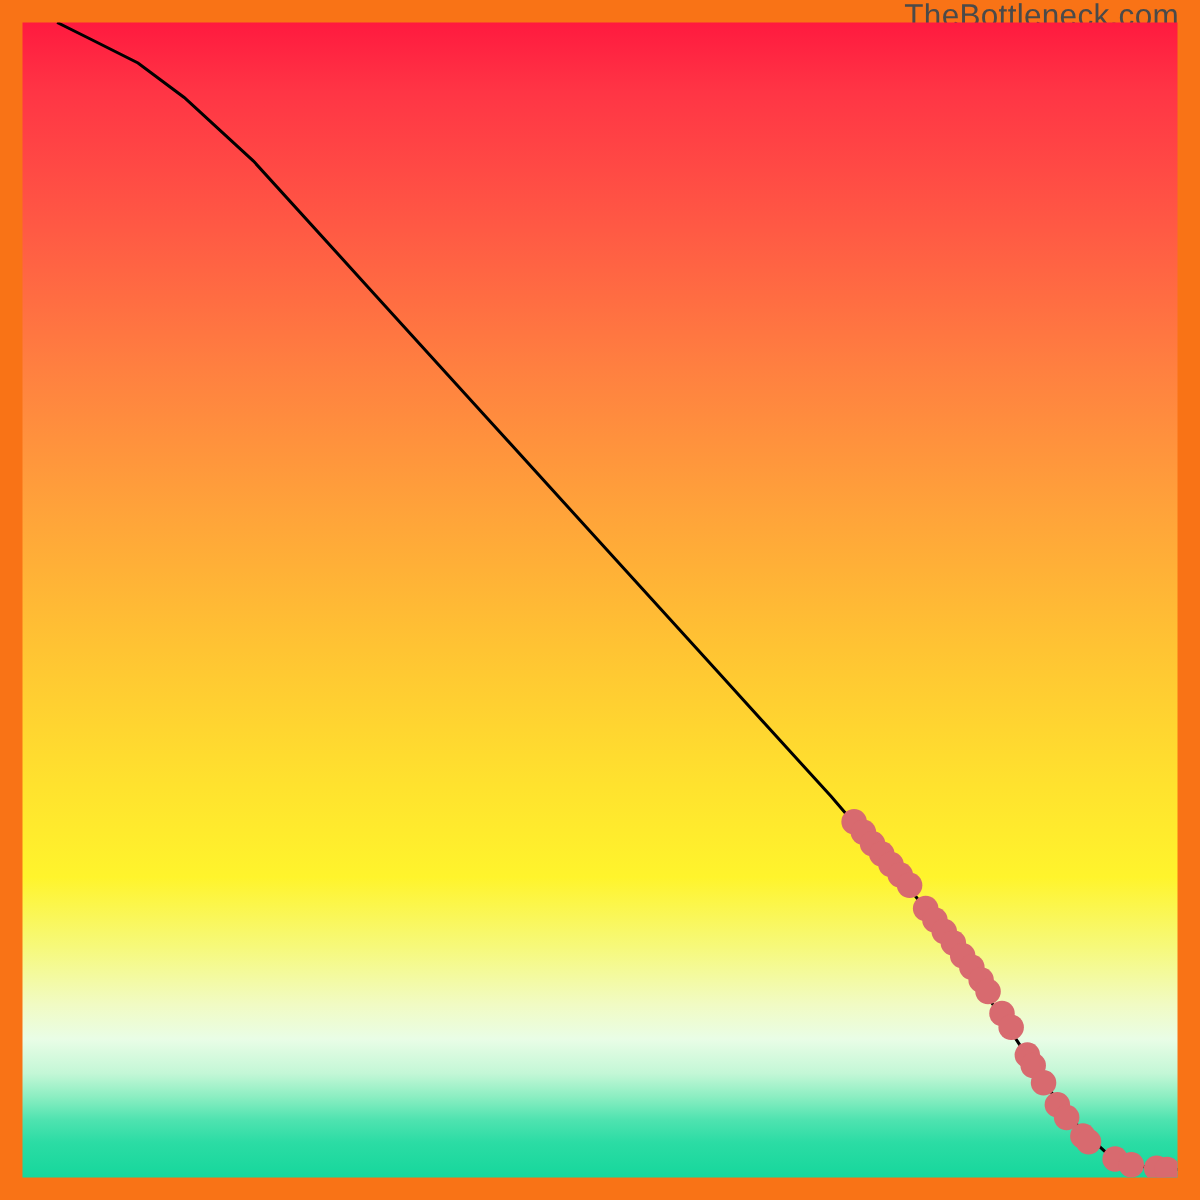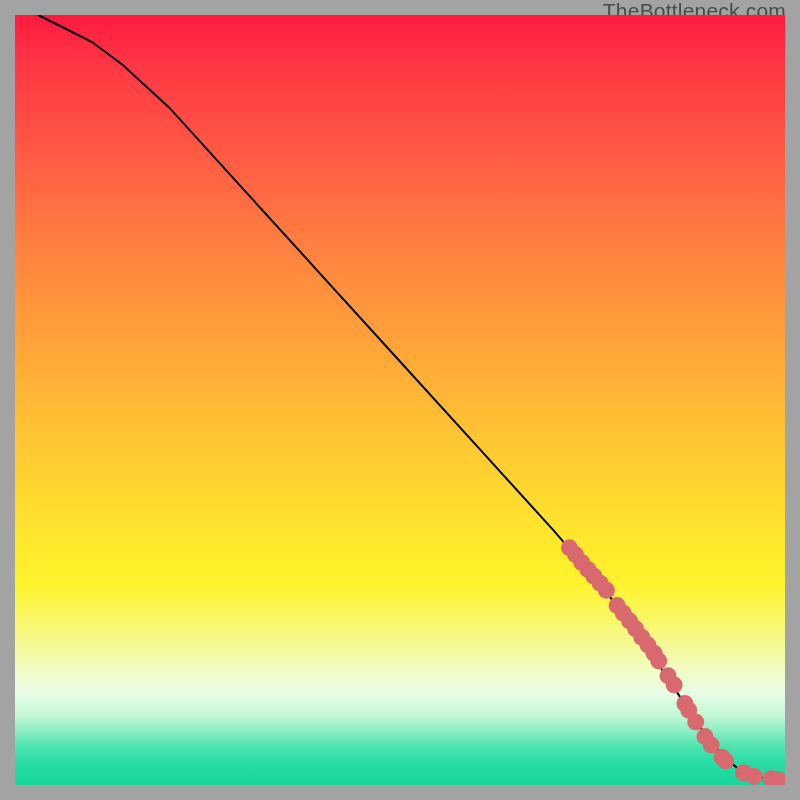--- a/index.html
+++ b/index.html
@@ -8,21 +8,21 @@
     width: 800px;
     height: 800px;
     overflow: hidden;
     background: #000;
     font-family: Arial, Helvetica, sans-serif;
   }
   .stage {
     position: relative;
     width: 800px;
     height: 800px;
-    background: #a3a3a3;
+    background: #f97316;
   }
   .plot {
     position: absolute;
     left: 15px;
     top: 15px;
     width: 770px;
     height: 770px;
     
     background: linear-gradient(to bottom,
       #ff1a3f 0%,

